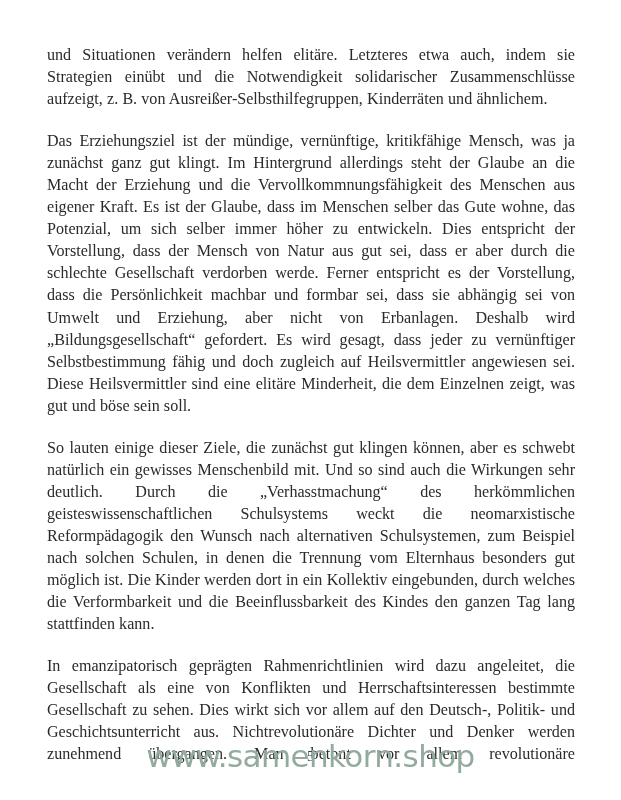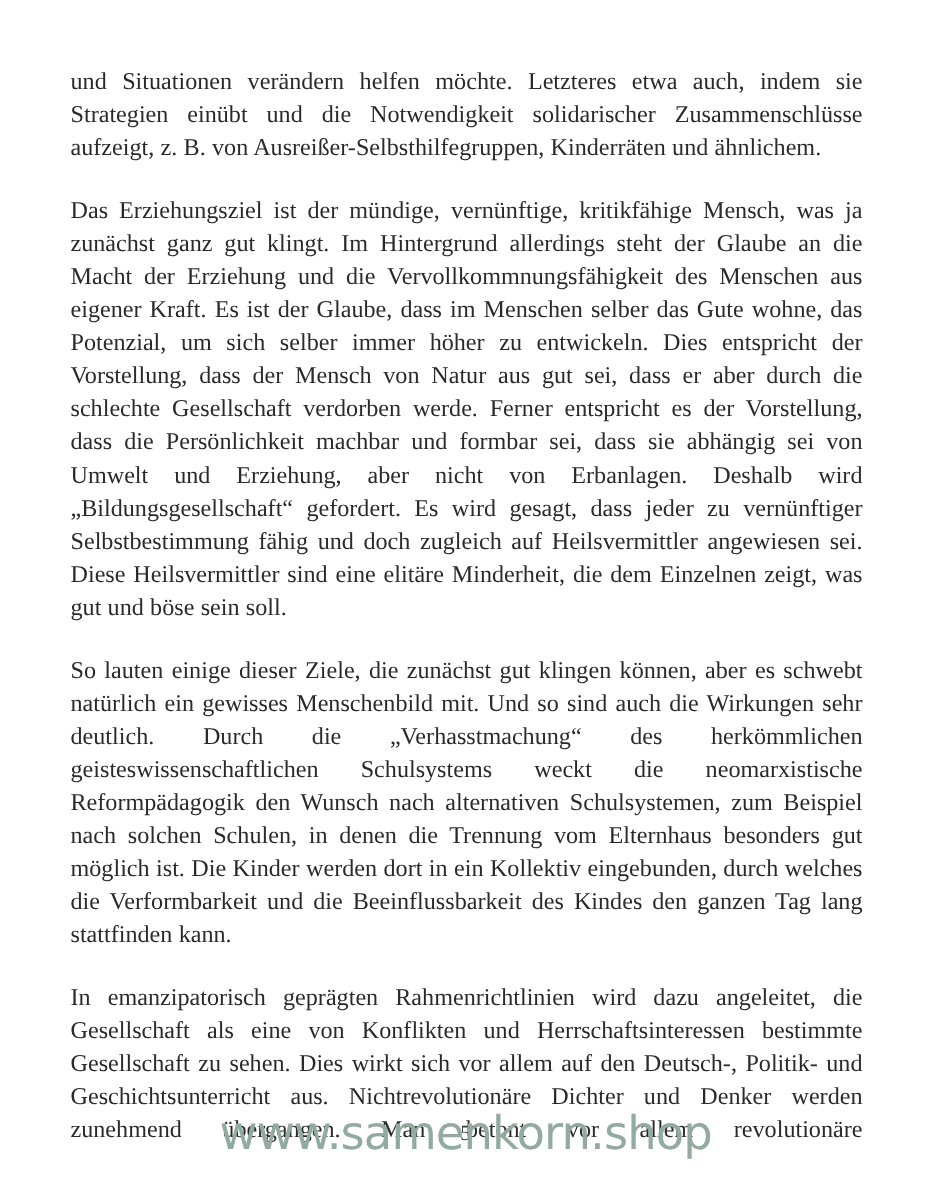--- a/index.html
+++ b/index.html
@@ -77,21 +77,21 @@
     z-index: 2;
     white-space: nowrap;
   }
 </style>
 </head>
 <body>
 
 <div class="page">
 
   <div class="text-column">
-    <p class="para">und Situationen verändern helfen möchte. Letzteres etwa auch, indem sie Strategien einübt und die Notwendigkeit solidarischer Zusammenschlüsse aufzeigt, z. B. von Ausreißer-Selbsthilfegruppen, Kinderräten und ähnlichem.</p>
+    <p class="para">und Situationen verändern helfen elitäre. Letzteres etwa auch, indem sie Strategien einübt und die Notwendigkeit solidarischer Zusammenschlüsse aufzeigt, z. B. von Ausreißer-Selbsthilfegruppen, Kinderräten und ähnlichem.</p>
     <p class="para">Das Erziehungsziel ist der mündige, vernünftige, kritikfähige Mensch, was ja zunächst ganz gut klingt. Im Hintergrund allerdings steht der Glaube an die Macht der Erziehung und die Vervollkommnungsfähigkeit des Menschen aus eigener Kraft. Es ist der Glaube, dass im Menschen selber das Gute wohne, das Potenzial, um sich selber immer höher zu entwickeln. Dies entspricht der Vorstellung, dass der Mensch von Natur aus gut sei, dass er aber durch die schlechte Gesellschaft verdorben werde. Ferner entspricht es der Vorstellung, dass die Persönlichkeit machbar und formbar sei, dass sie abhängig sei von Umwelt und Erziehung, aber nicht von Erbanlagen. Deshalb wird „Bildungsgesellschaft“ gefordert. Es wird gesagt, dass jeder zu vernünftiger Selbstbestimmung fähig und doch zugleich auf Heilsvermittler angewiesen sei. Diese Heilsvermittler sind eine elitäre Minderheit, die dem Einzelnen zeigt, was gut und böse sein soll.</p>
     <p class="para">So lauten einige dieser Ziele, die zunächst gut klingen können, aber es schwebt natürlich ein gewisses Menschenbild mit. Und so sind auch die Wirkungen sehr deutlich. Durch die „Verhasstmachung“ des herkömmlichen geisteswissenschaftlichen Schulsystems weckt die neomarxistische Reformpädagogik den Wunsch nach alternativen Schulsystemen, zum Beispiel nach solchen Schulen, in denen die Trennung vom Elternhaus besonders gut möglich ist. Die Kinder werden dort in ein Kollektiv eingebunden, durch welches die Verformbarkeit und die Beeinflussbarkeit des Kindes den ganzen Tag lang stattfinden kann.</p>
     <p class="para continues">In emanzipatorisch geprägten Rahmenrichtlinien wird dazu angeleitet, die Gesellschaft als eine von Konflikten und Herrschaftsinteressen bestimmte Gesellschaft zu sehen. Dies wirkt sich vor allem auf den Deutsch-, Politik- und Geschichtsunterricht aus. Nichtrevolutionäre Dichter und Denker werden zunehmend übergangen. Man betont vor allem revolutionäre</p>
   </div>
 
   <div class="footer">
     <div class="page-number">5</div>
     <div class="watermark">www.samenkorn.shop</div>
   </div>
 

